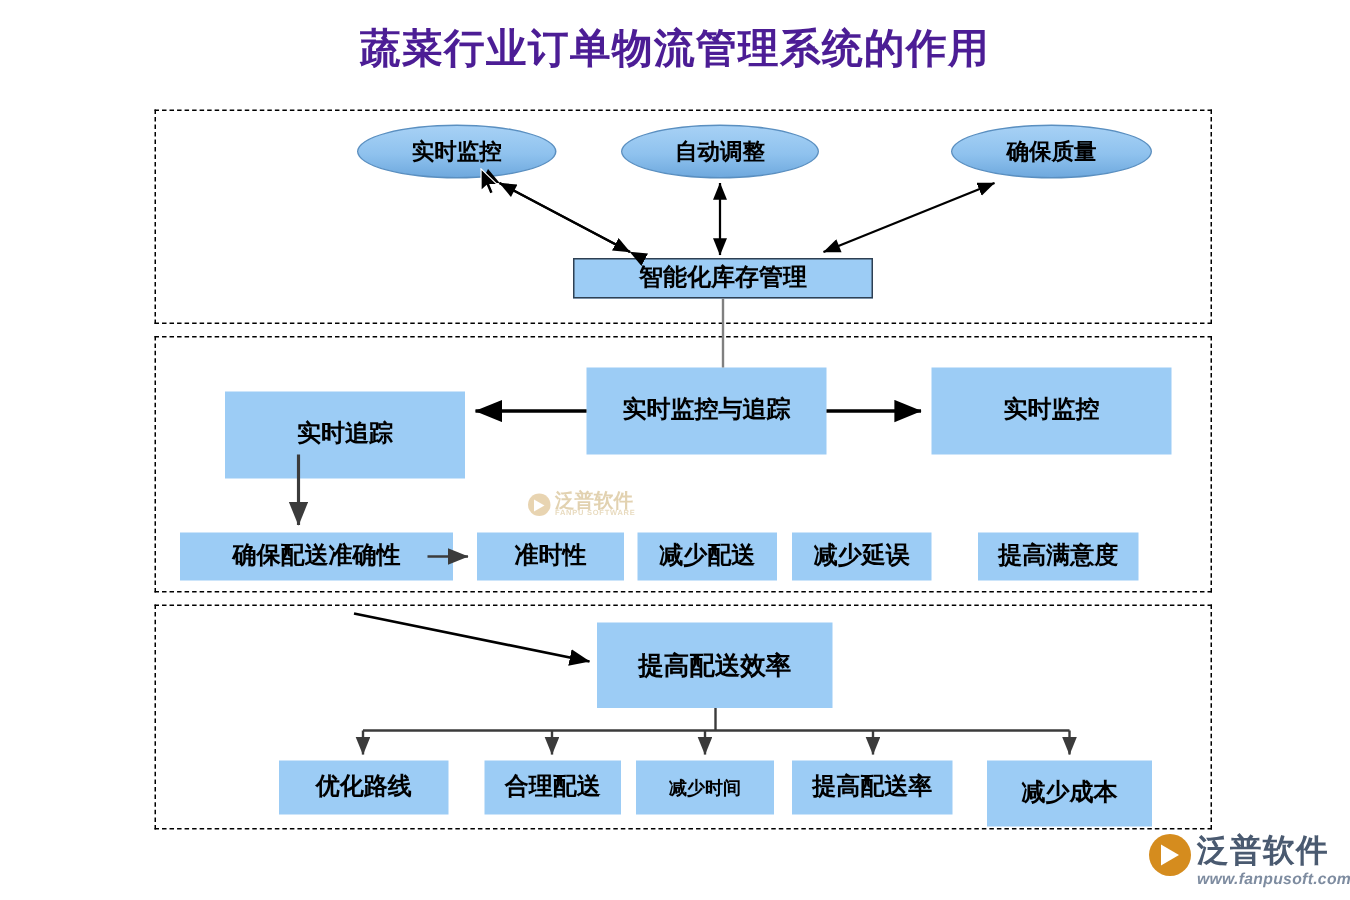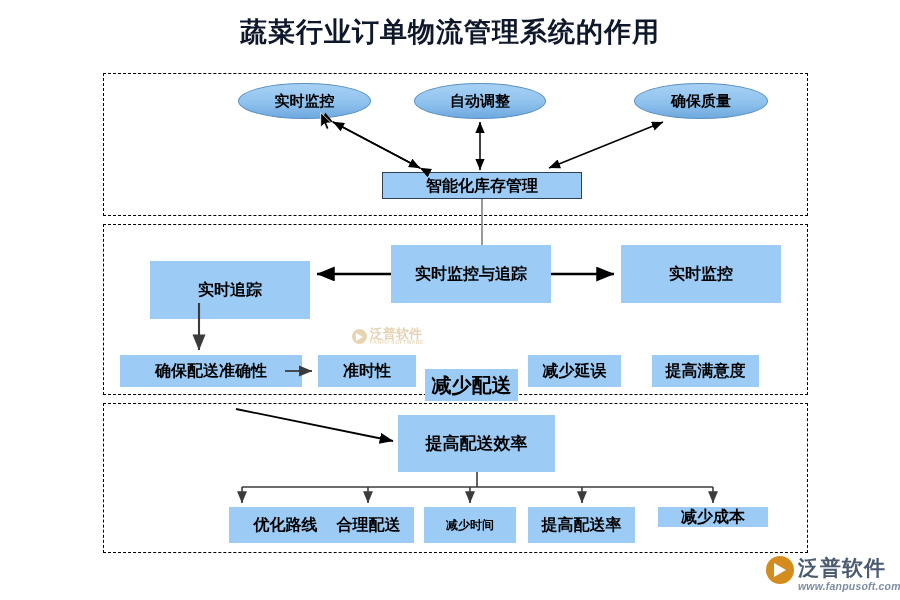--- a/index.html
+++ b/index.html
@@ -28,21 +28,21 @@
     pointer-events: none;
   }
   .page-title {
     position: absolute;
     left: 0;
     top: 14px;
     width: 900px;
     text-align: center;
     font-size: 27px;
     font-weight: bold;
-    color: #0f172a;
+    color: #4c1d95;
     letter-spacing: 1px;
     white-space: nowrap;
   }
   .group-box {
     position: absolute;
     border: 1.6px dashed #000000;
     box-sizing: border-box;
     background: transparent;
   }
   .node {
@@ -211,55 +211,55 @@
   </div>
 
   <div class="node plain" style="left:120px; top:355px; width:182px; height:32px; font-size:16px;">
     <span>确保配送准确性</span>
   </div>
 
   <div class="node plain" style="left:318px; top:355px; width:98px; height:32px; font-size:16px;">
     <span>准时性</span>
   </div>
 
-  <div class="node plain" style="left:425px; top:355px; width:93px; height:32px; font-size:20px;margin-top:14px;">
+  <div class="node plain" style="left:425px; top:355px; width:93px; height:32px; font-size:16px;">
     <span>减少配送</span>
   </div>
 
   <div class="node plain" style="left:528px; top:355px; width:93px; height:32px; font-size:16px;">
     <span>减少延误</span>
   </div>
 
   <div class="node plain" style="left:652px; top:355px; width:107px; height:32px; font-size:16px;">
     <span>提高满意度</span>
   </div>
 
   <div class="group-box" style="left:103px; top:403px; width:705px; height:150px;"></div>
 
   <div class="node plain" style="left:398px; top:415px; width:157px; height:57px; font-size:17px;">
     <span>提高配送效率</span>
   </div>
 
-  <div class="node plain" style="left:186px; top:507px; width:113px; height:36px; font-size:16px;margin-left:43px;">
+  <div class="node plain" style="left:186px; top:507px; width:113px; height:36px; font-size:16px;">
     <span>优化路线</span>
   </div>
 
   <div class="node plain" style="left:323px; top:507px; width:91px; height:36px; font-size:16px;">
     <span>合理配送</span>
   </div>
 
   <div class="node plain" style="left:424px; top:507px; width:92px; height:36px; font-size:12px;">
     <span>减少时间</span>
   </div>
 
   <div class="node plain" style="left:528px; top:507px; width:107px; height:36px; font-size:16px;">
     <span>提高配送率</span>
   </div>
 
-  <div class="node plain" style="left:658px; top:507px; width:110px; height:20px; font-size:16px;">
+  <div class="node plain" style="left:658px; top:507px; width:110px; height:44px; font-size:16px;">
     <span>减少成本</span>
   </div>
 
   <svg class="svg-layer" viewBox="0 0 900 600" xmlns="http://www.w3.org/2000/svg">
     <defs>
       <marker id="ah" markerWidth="9" markerHeight="9" refX="7.4" refY="3.1" orient="auto" markerUnits="strokeWidth">
         <path d="M0,0 L7.6,3.1 L0,6.2 z" fill="#000000"></path>
       </marker>
       <marker id="ah-start" markerWidth="9" markerHeight="9" refX="0.2" refY="3.1" orient="auto" markerUnits="strokeWidth">
         <path d="M7.6,0 L0,3.1 L7.6,6.2 z" fill="#000000"></path>

